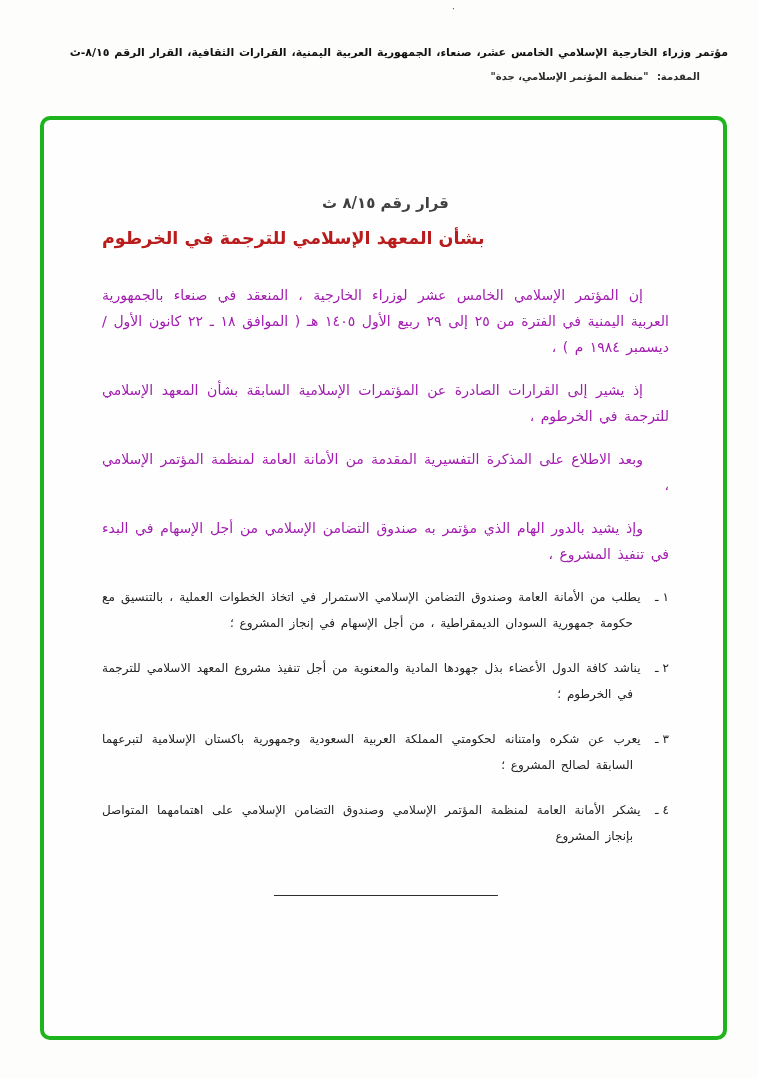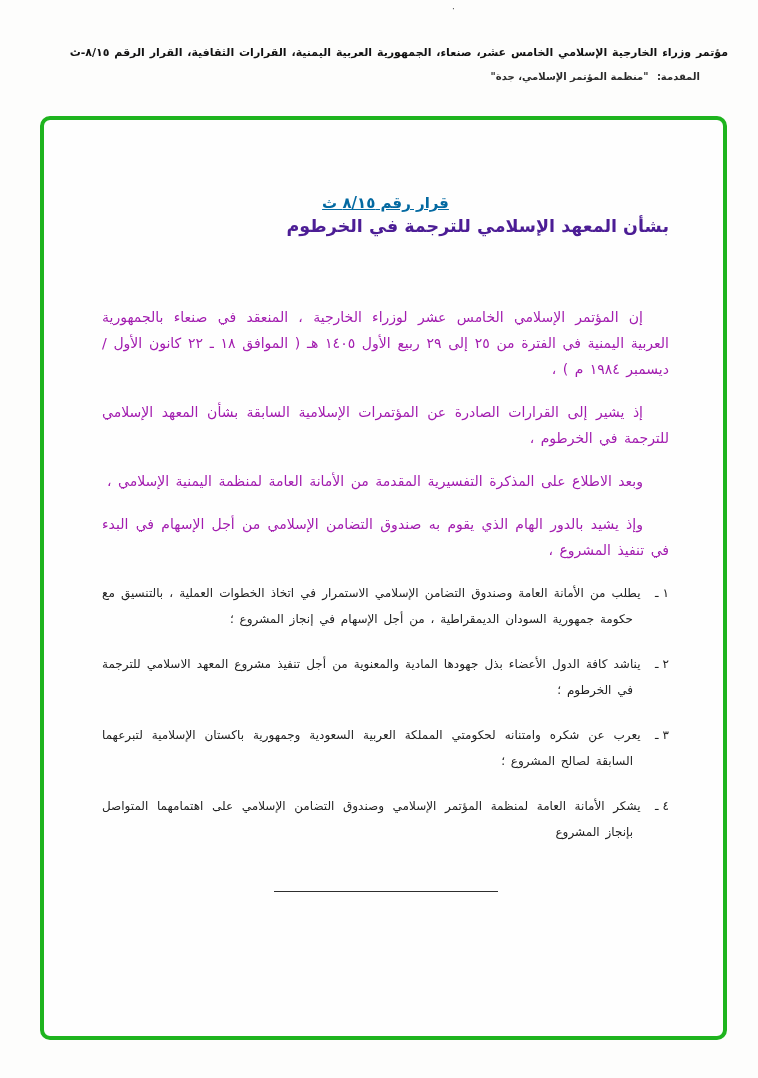--- a/index.html
+++ b/index.html
@@ -62,30 +62,29 @@
     box-sizing: content-box;
   }
   .doc-content {
     direction: rtl;
     padding: 74px 54px 0 58px;
   }
   .doc-title {
     text-align: center;
     font-weight: bold;
     font-size: 15px;
-    margin-bottom: 4px;
-    color: #0369a1;
-    text-decoration: underline;
+    margin-bottom: 16px;
+    color: #404040;
   }
   .doc-subject {
-    text-align: right;
+    text-align: left;
     font-weight: bold;
     font-size: 17.5px;
-    margin-bottom: 68px;
-    color: #4c1d95;
+    margin-bottom: 34px;
+    color: #b91c1c;
   }
   .preamble {
     margin: 0 0 17px 0;
     font-size: 14px;
     line-height: 26px;
     text-align: justify;
     text-align-last: right;
     text-indent: 26px;
     word-spacing: 2px;
     color: #a21caf;
@@ -131,22 +130,22 @@
   </div>
 
   <div class="doc-frame">
     <div class="doc-content">
 
       <div class="doc-title">قرار رقم ٨/١٥ ث</div>
       <div class="doc-subject">بشأن المعهد الإسلامي للترجمة في الخرطوم</div>
 
       <p class="preamble">إن المؤتمر الإسلامي الخامس عشر لوزراء الخارجية ، المنعقد في صنعاء بالجمهورية العربية اليمنية في الفترة من ٢٥ إلى ٢٩ ربيع الأول ١٤٠٥ هـ ( الموافق ١٨ ـ ٢٢ كانون الأول /ديسمبر ١٩٨٤ م ) ،</p>
       <p class="preamble">إذ يشير إلى القرارات الصادرة عن المؤتمرات الإسلامية السابقة بشأن المعهد الإسلامي للترجمة في الخرطوم ،</p>
-      <p class="preamble">وبعد الاطلاع على المذكرة التفسيرية المقدمة من الأمانة العامة لمنظمة اليمنية الإسلامي ،</p>
-      <p class="preamble">وإذ يشيد بالدور الهام الذي يقوم به صندوق التضامن الإسلامي من أجل الإسهام في البدء في تنفيذ المشروع ،</p>
+      <p class="preamble">وبعد الاطلاع على المذكرة التفسيرية المقدمة من الأمانة العامة لمنظمة المؤتمر الإسلامي ،</p>
+      <p class="preamble">وإذ يشيد بالدور الهام الذي مؤتمر به صندوق التضامن الإسلامي من أجل الإسهام في البدء في تنفيذ المشروع ،</p>
 
       <div class="doc-item">
         <span class="num">١</span><span class="dash">ـ</span><span class="txt">يطلب من الأمانة العامة وصندوق التضامن الإسلامي الاستمرار في اتخاذ الخطوات العملية ، بالتنسيق مع حكومة جمهورية السودان الديمقراطية ، من أجل الإسهام في إنجاز المشروع ؛</span>
       </div>
 
       <div class="doc-item">
         <span class="num">٢</span><span class="dash">ـ</span><span class="txt">يناشد كافة الدول الأعضاء بذل جهودها المادية والمعنوية من أجل تنفيذ مشروع المعهد الاسلامي للترجمة في الخرطوم ؛</span>
       </div>
 
       <div class="doc-item">

